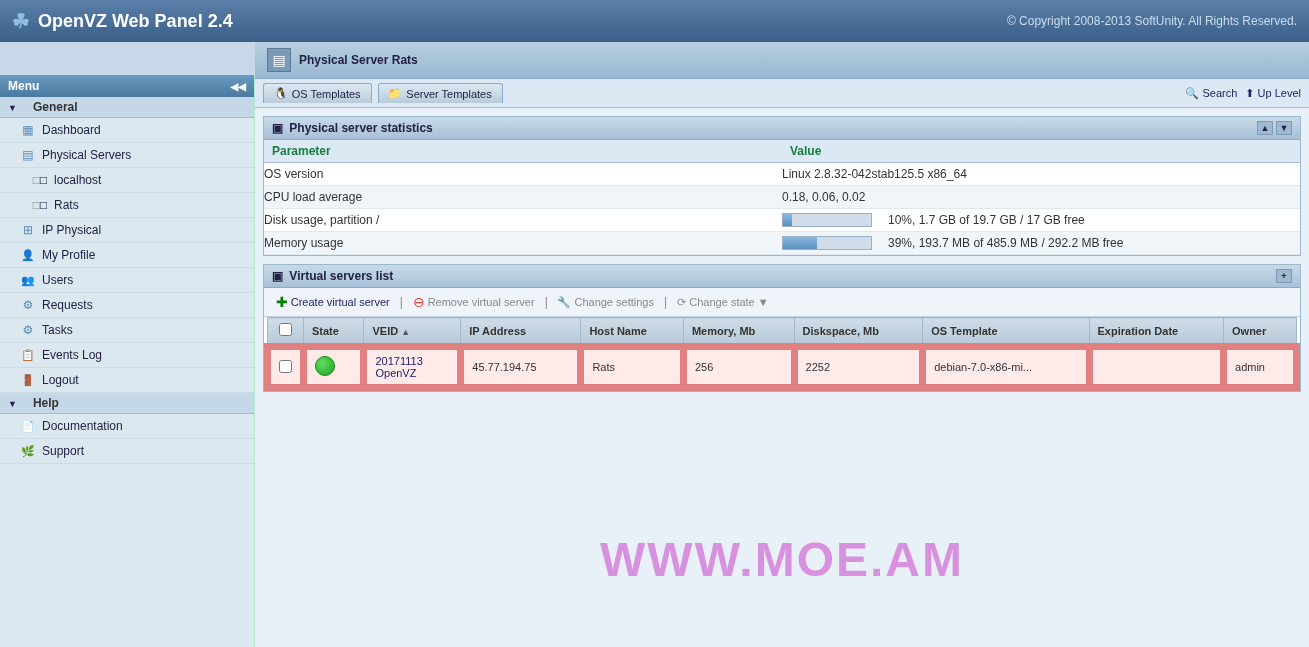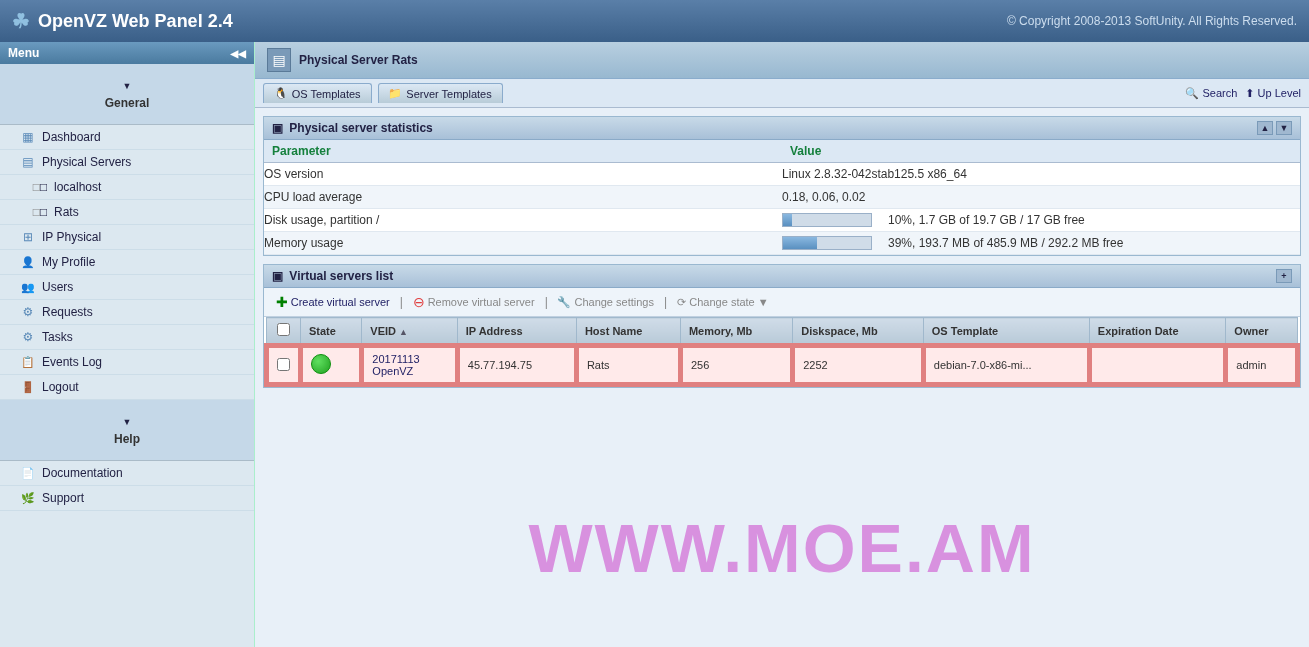--- a/index.html
+++ b/index.html
@@ -35,46 +35,46 @@
       height: calc(647px - 42px);
     }
 
     
     #sidebar {
       width: 255px;
       background: #dce8f0;
       border-right: 1px solid #aec;
       flex-shrink: 0;
       overflow-y: auto;
+      margin-top: 33px;
     }
     #sidebar-header {
       background: linear-gradient(to bottom, #6a9abf, #4a7a9f);
       color: white;
       padding: 4px 8px;
       font-weight: bold;
       font-size: 12px;
       display: flex;
       align-items: center;
       justify-content: space-between;
     }
     #sidebar-header .collapse-icon {
       cursor: pointer;
       font-size: 10px;
     }
     .sidebar-section-label {
       background: #c5d8e8;
       color: #333;
-      padding: 14px 8px;
+      padding: 3px 8px;
       font-weight: bold;
       border-bottom: 1px solid #aabbc8;
       cursor: pointer;
       display: flex;
       align-items: center;
-      gap: 4px;
-      flex-direction: column;
+      gap: 16px;
     }
     .sidebar-item {
       display: flex;
       align-items: center;
       gap: 6px;
       padding: 4px 12px 4px 20px;
       color: #224;
       cursor: pointer;
       border-bottom: 1px solid #ccdde8;
       text-decoration: none;
@@ -219,21 +219,21 @@
       background: linear-gradient(to bottom, #d0dce8, #b8cad8);
       padding: 5px 8px;
       text-align: left;
       font-weight: bold;
       border: 1px solid #a0b8cc;
       color: #333;
       font-size: 11px;
     }
     .vserver-table td {
       padding: 5px 8px;
-      border: 5px solid #a3a3a3;
+      border: 7px solid #a3a3a3;
       color: #333;
       font-size: 11px;
       background: white;
     }
     .vserver-table tr.selected td { background: #ffeaea; border-color: #e08080; }
     .vserver-table .checkbox-cell { width: 24px; text-align: center; }
 
     .state-running {
       width: 20px; height: 20px;
       background: radial-gradient(circle at 35% 35%, #60e060, #20a020);
@@ -243,21 +243,21 @@
     }
 
     .sort-arrow { font-size: 9px; color: #556; }
 
     
     .watermark {
       position: absolute;
       bottom: 60px;
       left: 50%;
       transform: translateX(-50%);
-      font-size: 68px;
+      font-size: 48px;
       font-weight: bold;
       color: #cc44cc;
       opacity: 0.55;
       white-space: nowrap;
       pointer-events: none;
       font-family: Arial, sans-serif;
       letter-spacing: 2px;
     }
 
     

